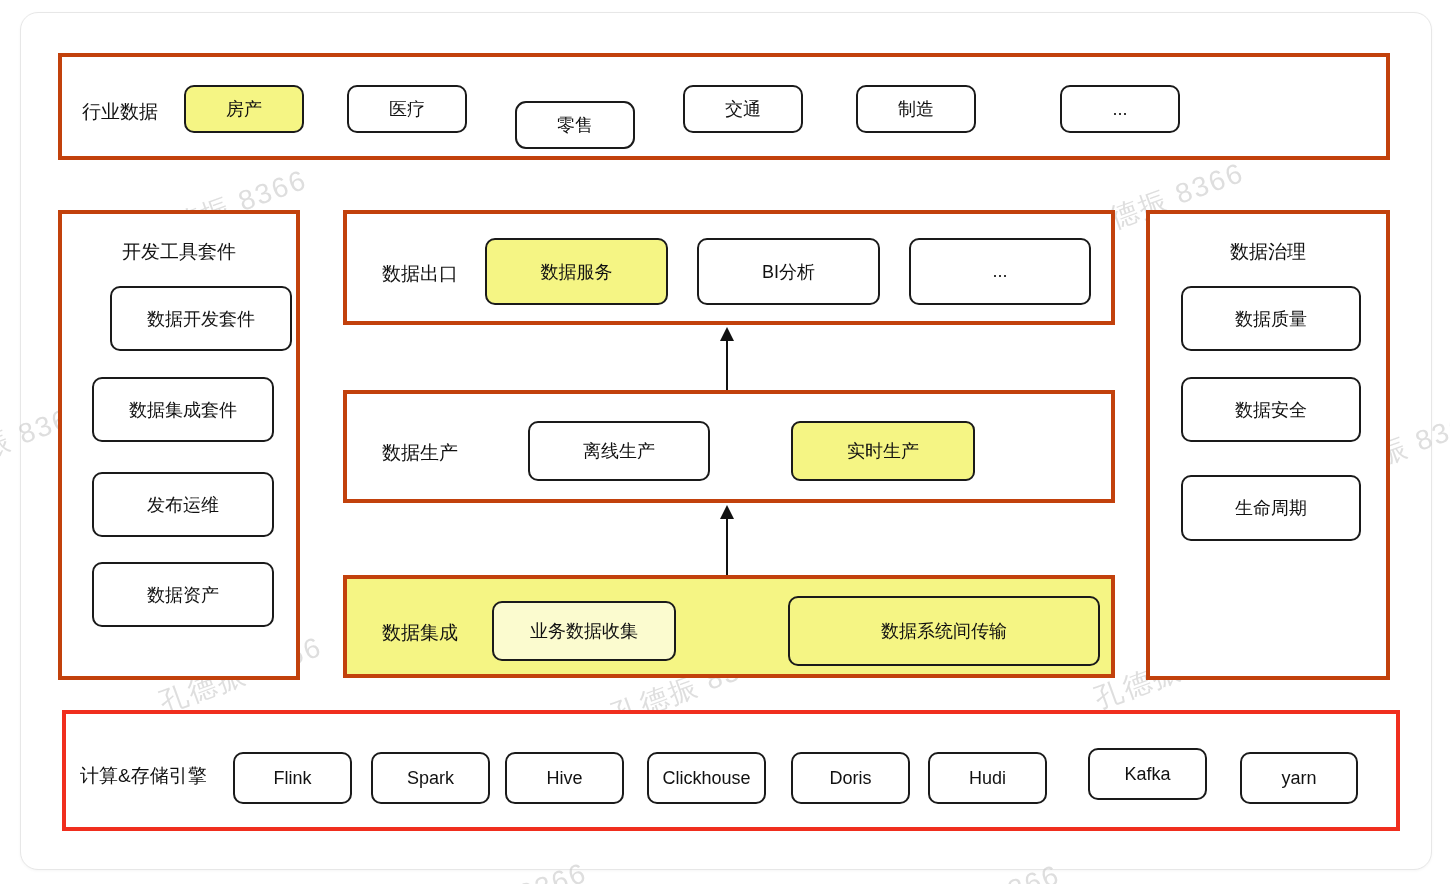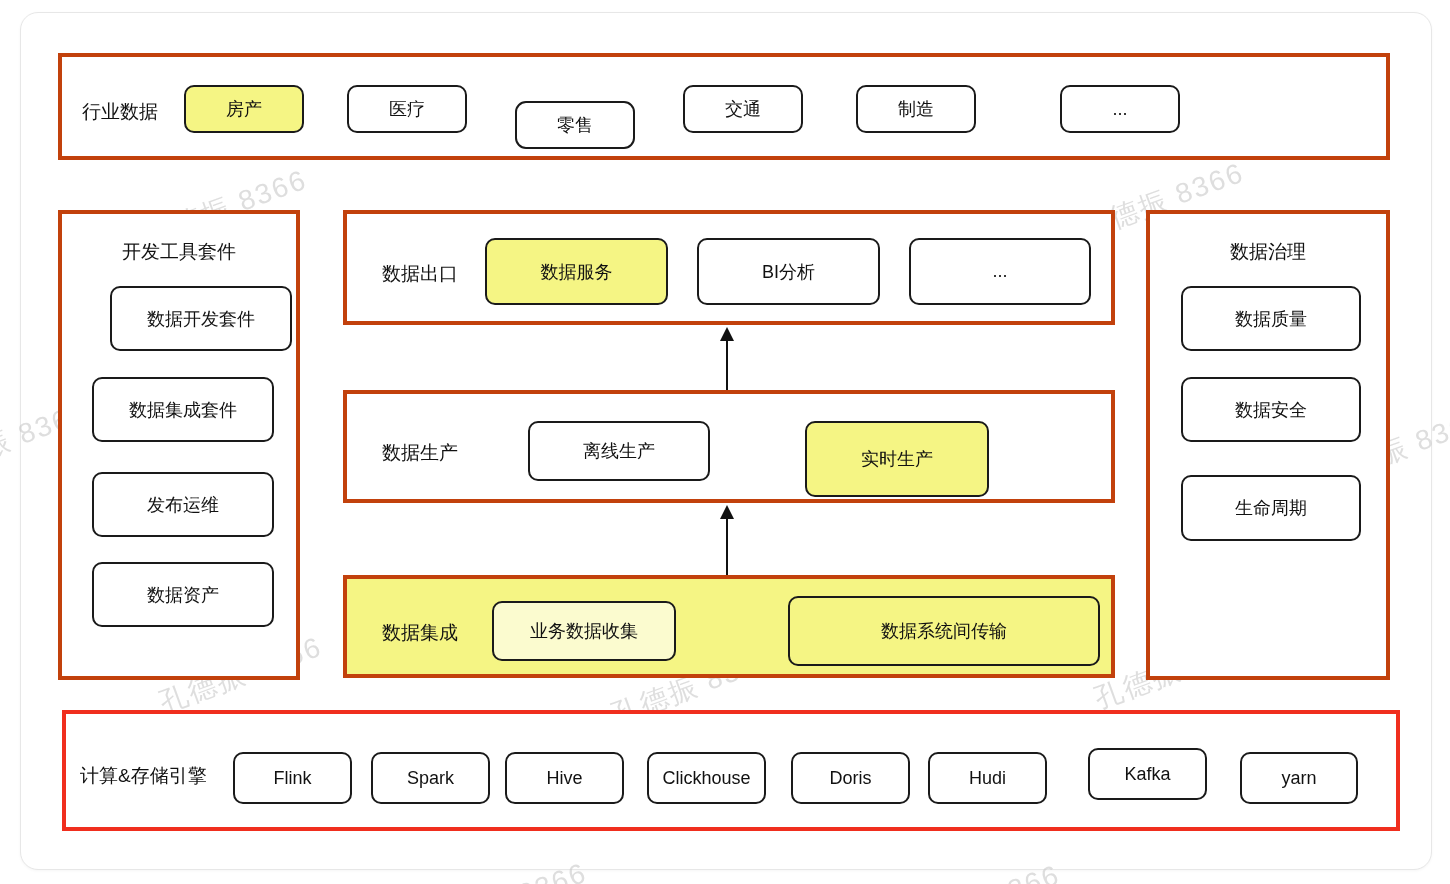--- a/index.html
+++ b/index.html
@@ -71,21 +71,21 @@
   </div>
 
   <div class="arrow" style="left:719px;top:327px;height:63px;">
     <div class="head"></div>
     <div class="shaft"></div>
   </div>
 
   <div class="panel" style="left:343px;top:390px;width:772px;height:113px;">
     <span class="panel-label" style="left:35px;top:46px;">数据生产</span>
     <div class="pill" style="left:181px;top:27px;width:182px;height:60px;">离线生产</div>
-    <div class="pill hl" style="left:458px;top:27px;width:184px;height:76px;">实时生产</div>
+    <div class="pill hl" style="left:444px;top:27px;width:184px;height:60px;border-radius:9px;">实时生产</div>
   </div>
 
   <div class="arrow" style="left:719px;top:505px;height:70px;">
     <div class="head"></div>
     <div class="shaft"></div>
   </div>
 
   <div class="panel yellow-bg" style="left:343px;top:575px;width:772px;height:103px;">
     <span class="panel-label" style="left:35px;top:41px;">数据集成</span>
     <div class="pill hl-light" style="left:145px;top:22px;width:184px;height:60px;">业务数据收集</div>

